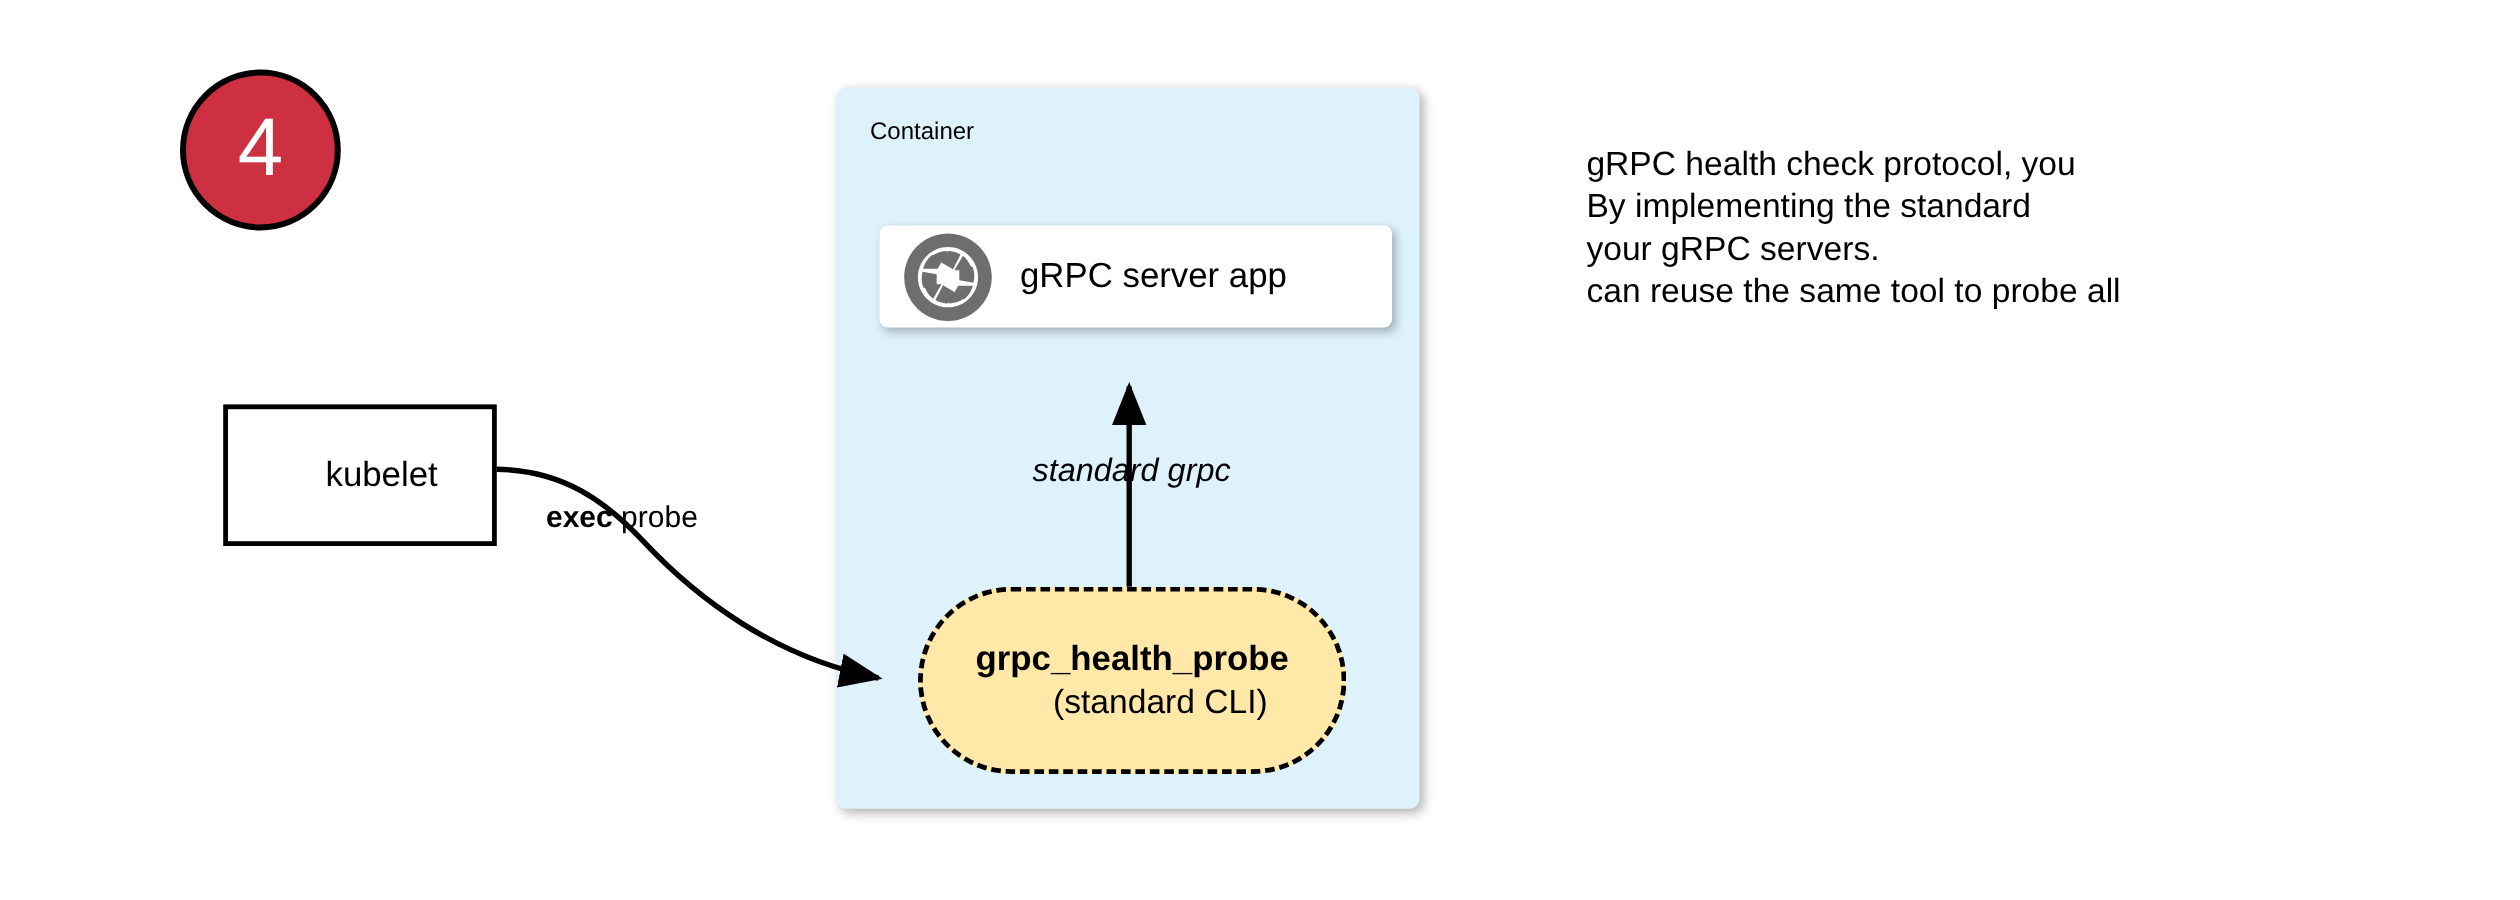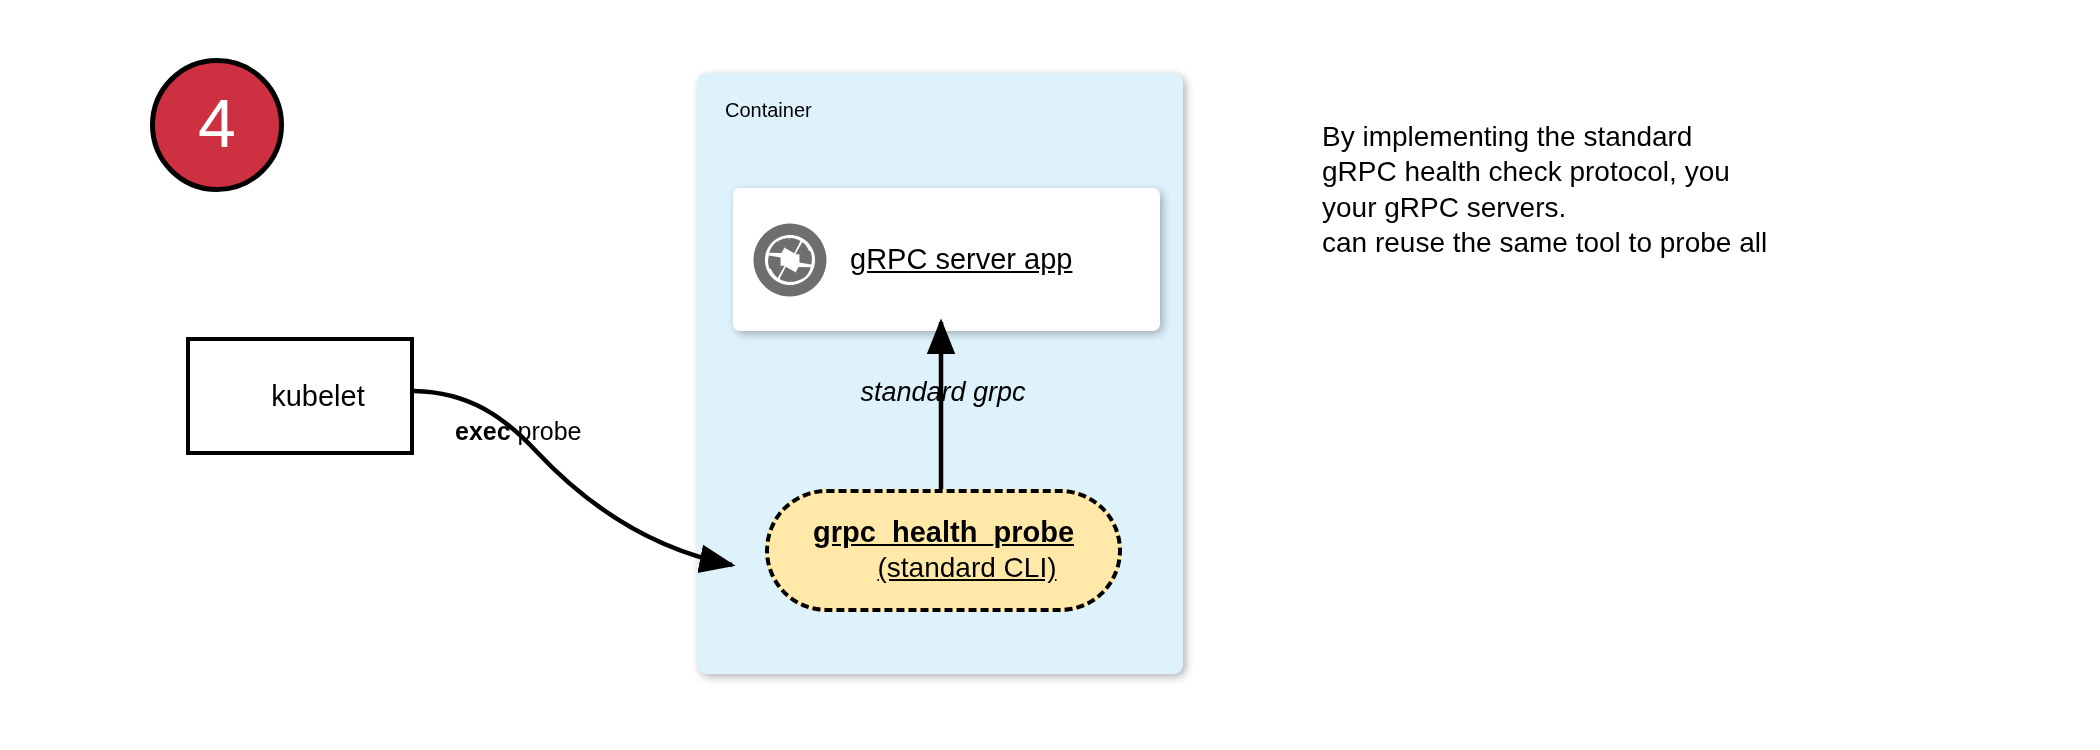--- a/index.html
+++ b/index.html
@@ -63,27 +63,26 @@
     color: #000000;
     white-space: nowrap;
   }
 
   
   .server-card {
     position: absolute;
     left: 733px;
     top: 188px;
     width: 427px;
-    height: 143px;
+    height: 85px;
     background: #ffffff;
     border-radius: 7px;
     box-shadow: 3px 3px 8px rgba(0,0,0,0.28);
     display: flex;
     align-items: center;
-    text-decoration: underline;
   }
   .grpc-icon {
     margin-left: 19px;
     width: 76px;
     height: 76px;
     flex: 0 0 auto;
     display: block;
   }
   .server-card-label {
     margin-left: 22px;
@@ -112,30 +111,29 @@
     color: #000000;
     white-space: nowrap;
   }
 
   
   .probe-node {
     position: absolute;
     left: 765px;
     top: 489px;
     width: 357px;
-    height: 123px;
+    height: 156px;
     background: #ffe8a8;
     border: 4px dashed #000000;
     border-radius: 78px;
     box-sizing: border-box;
     display: flex;
     flex-direction: column;
     align-items: center;
     justify-content: center;
-    text-decoration: underline;
   }
   .probe-title {
     font-size: 29px;
     font-weight: bold;
     color: #000000;
     white-space: nowrap;
     line-height: 1.15;
   }
   .probe-subtitle {
     font-size: 28px;
@@ -245,19 +243,19 @@
     <div class="probe-subtitle">(standard CLI)</div>
   </div>
 
   <div class="edge-label-exec"><b>exec</b><span> probe</span></div>
 
   <div class="edge-label-protocol">
     <span>standard grpc</span>
   </div>
 
   <div class="annotation">
+    <span>gRPC health check protocol, you</span>
     <span>By implementing the standard</span>
-    <span>gRPC health check protocol, you</span>
     <span>your gRPC servers.</span>
     <span>can reuse the same tool to probe all</span>
   </div>
 
 </div>
 
 </body></html>

